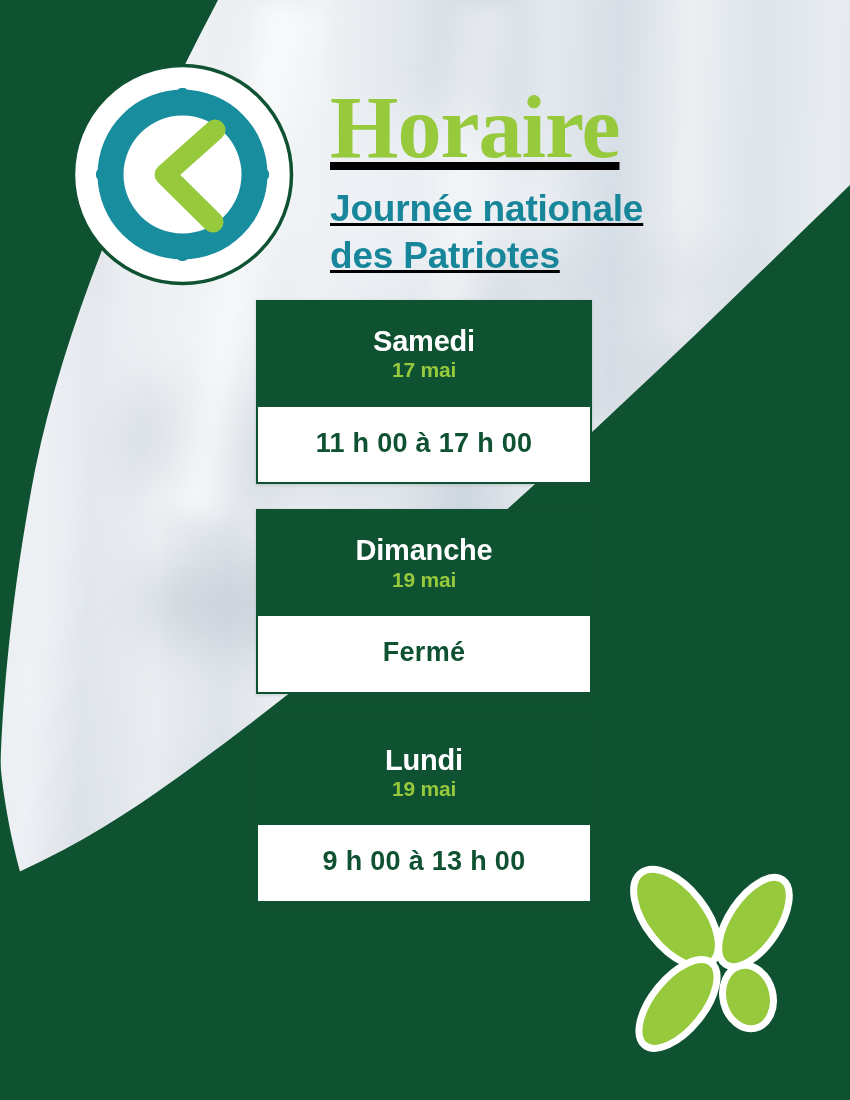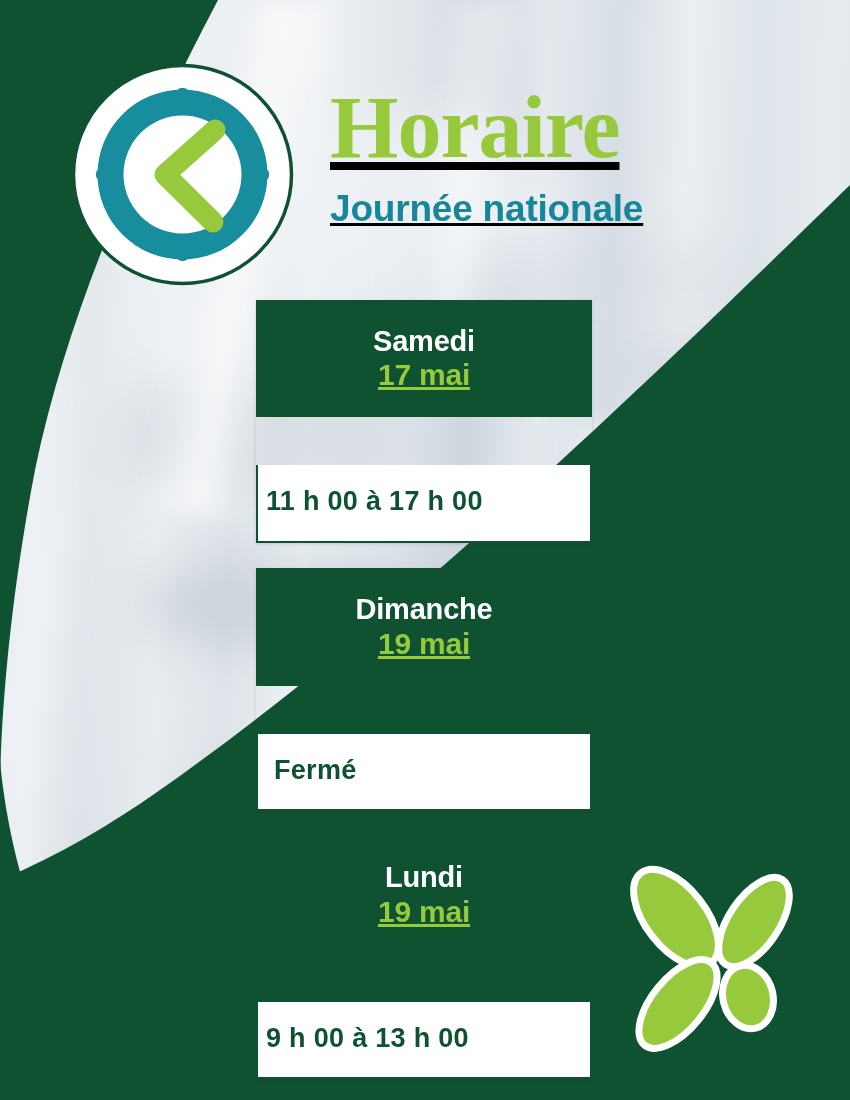--- a/index.html
+++ b/index.html
@@ -125,32 +125,31 @@
     font-family:"Liberation Sans", sans-serif;
     font-weight:bold;
     font-size:29px;
     line-height:1.12;
     color:#ffffff;
     letter-spacing:-0.2px;
   }
   .card-date {
     font-family:"Liberation Sans", sans-serif;
     font-weight:bold;
-    font-size:30px;
+    font-size:21px;
     line-height:1.2;
     color:#97c93d;
     letter-spacing:-0.2px;
-    text-decoration:underline;
   }
   .day-card .card-body {
     background:#ffffff;
     border:2px solid #0f5232;
     border-top:none;
     padding:21px 8px 22px;
-    margin-top:48px;
+    text-align:center;
   }
   .card-hours {
     font-family:"Liberation Sans", sans-serif;
     font-weight:bold;
     font-size:27px;
     line-height:1.1;
     color:#0f5232;
     letter-spacing:0.3px;
   }
   
@@ -223,20 +222,21 @@
         <rect x="173" y="106.5" width="26" height="12" rx="5" fill="#188d9e"></rect>
 
         <path d="M145,68 L95,112.5 L143,160" fill="none" stroke="#97c93d" stroke-width="21" stroke-linecap="round" stroke-linejoin="round"></path>
       </svg>
     </div>
 
     <div class="title-block">
       <div class="poster-title">Horaire</div>
       <div class="poster-subtitle">
         <div>Journée nationale</div>
+        <div>des Patriotes</div>
       </div>
     </div>
   </div>
 
   <div class="cards">
 
     <div class="day-card c1">
       <div class="card-head">
         <div class="card-day">Samedi</div>
         <div class="card-date">17 mai</div>

